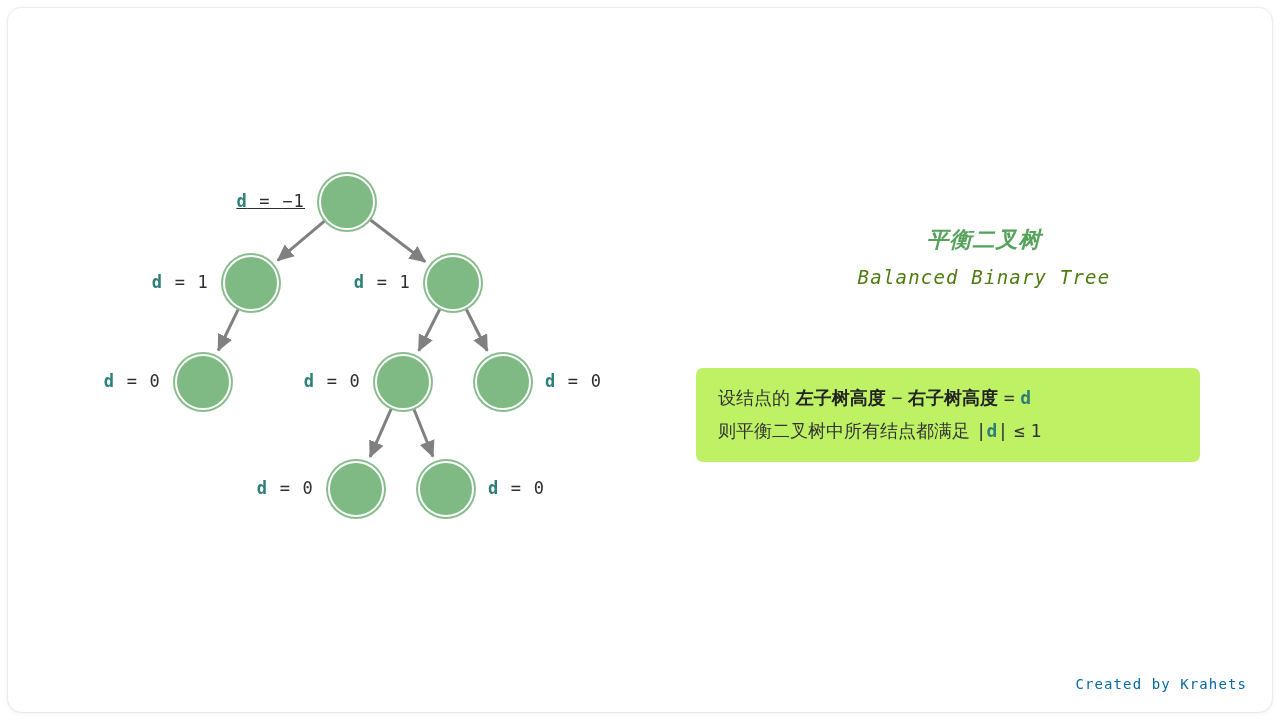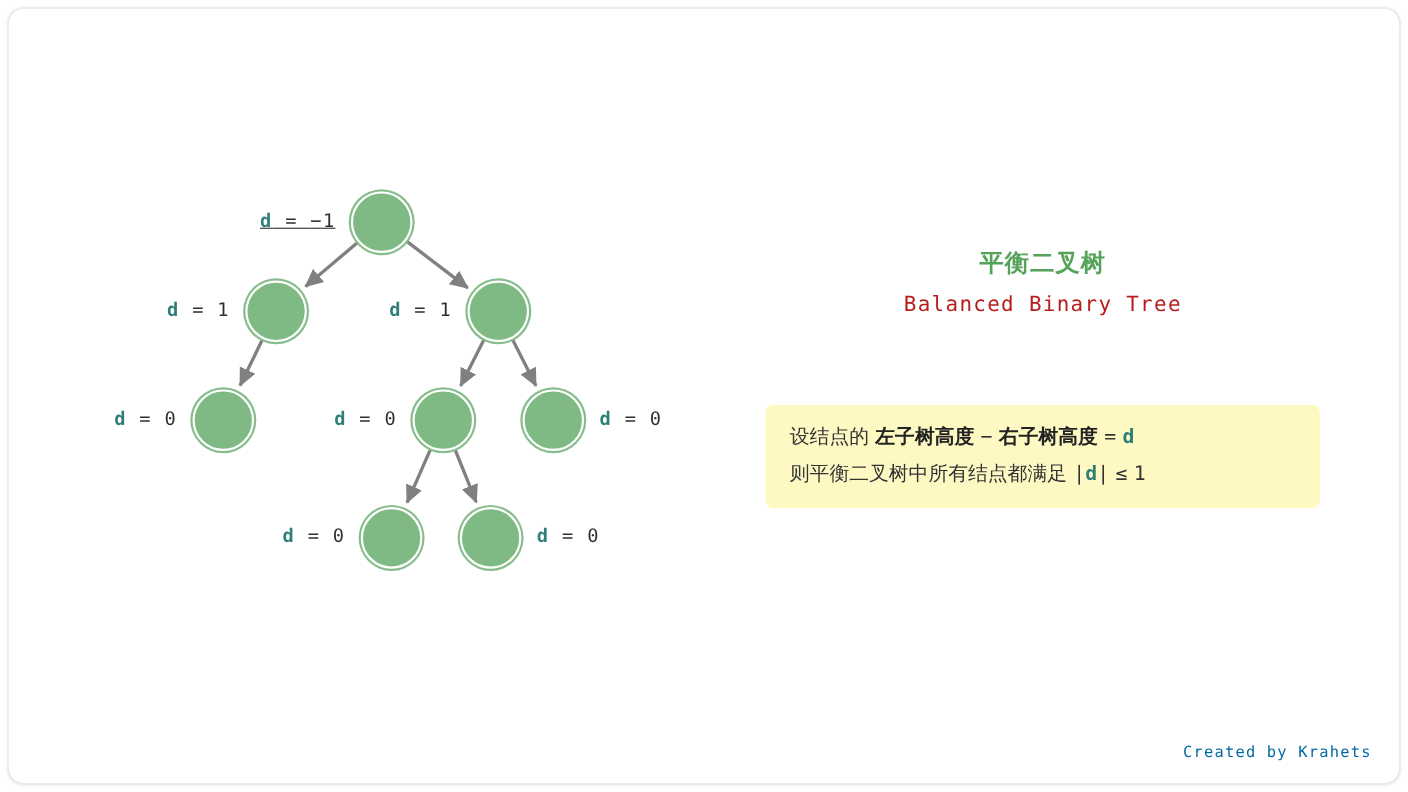--- a/index.html
+++ b/index.html
@@ -57,48 +57,49 @@
   }
   .dlabel .dvar {
     color: #2d7f77;
     font-weight: bold;
   }
   .dlabel.right-align { text-align: right; }
 
   
   #panel {
     position: absolute;
-    left: 696px;
+    left: 732px;
     top: 225px;
     width: 504px;
+    font-style: italic;
   }
   #panel-title {
     text-align: center;
     font-family: "DejaVu Sans", sans-serif;
     font-size: 22px;
     font-weight: bold;
     color: #55a35a;
     letter-spacing: 1px;
     line-height: 1.35;
   }
   #panel-subtitle {
     text-align: center;
     font-family: "DejaVu Sans Mono", monospace;
     font-size: 19px;
-    color: #b91c1c;
+    color: #4d7c0f;
     letter-spacing: 1.2px;
     margin-top: 11px;
   }
   #info-box {
     position: absolute;
     left: 696px;
     top: 368px;
     width: 504px;
     box-sizing: border-box;
-    background: #fef9c3;
+    background: #bef264;
     border-radius: 7px;
     padding: 16px 22px 17px 22px;
   }
   .info-line {
     font-family: "DejaVu Sans", sans-serif;
     font-size: 18px;
     color: #333333;
     line-height: 1.55;
     white-space: nowrap;
   }

